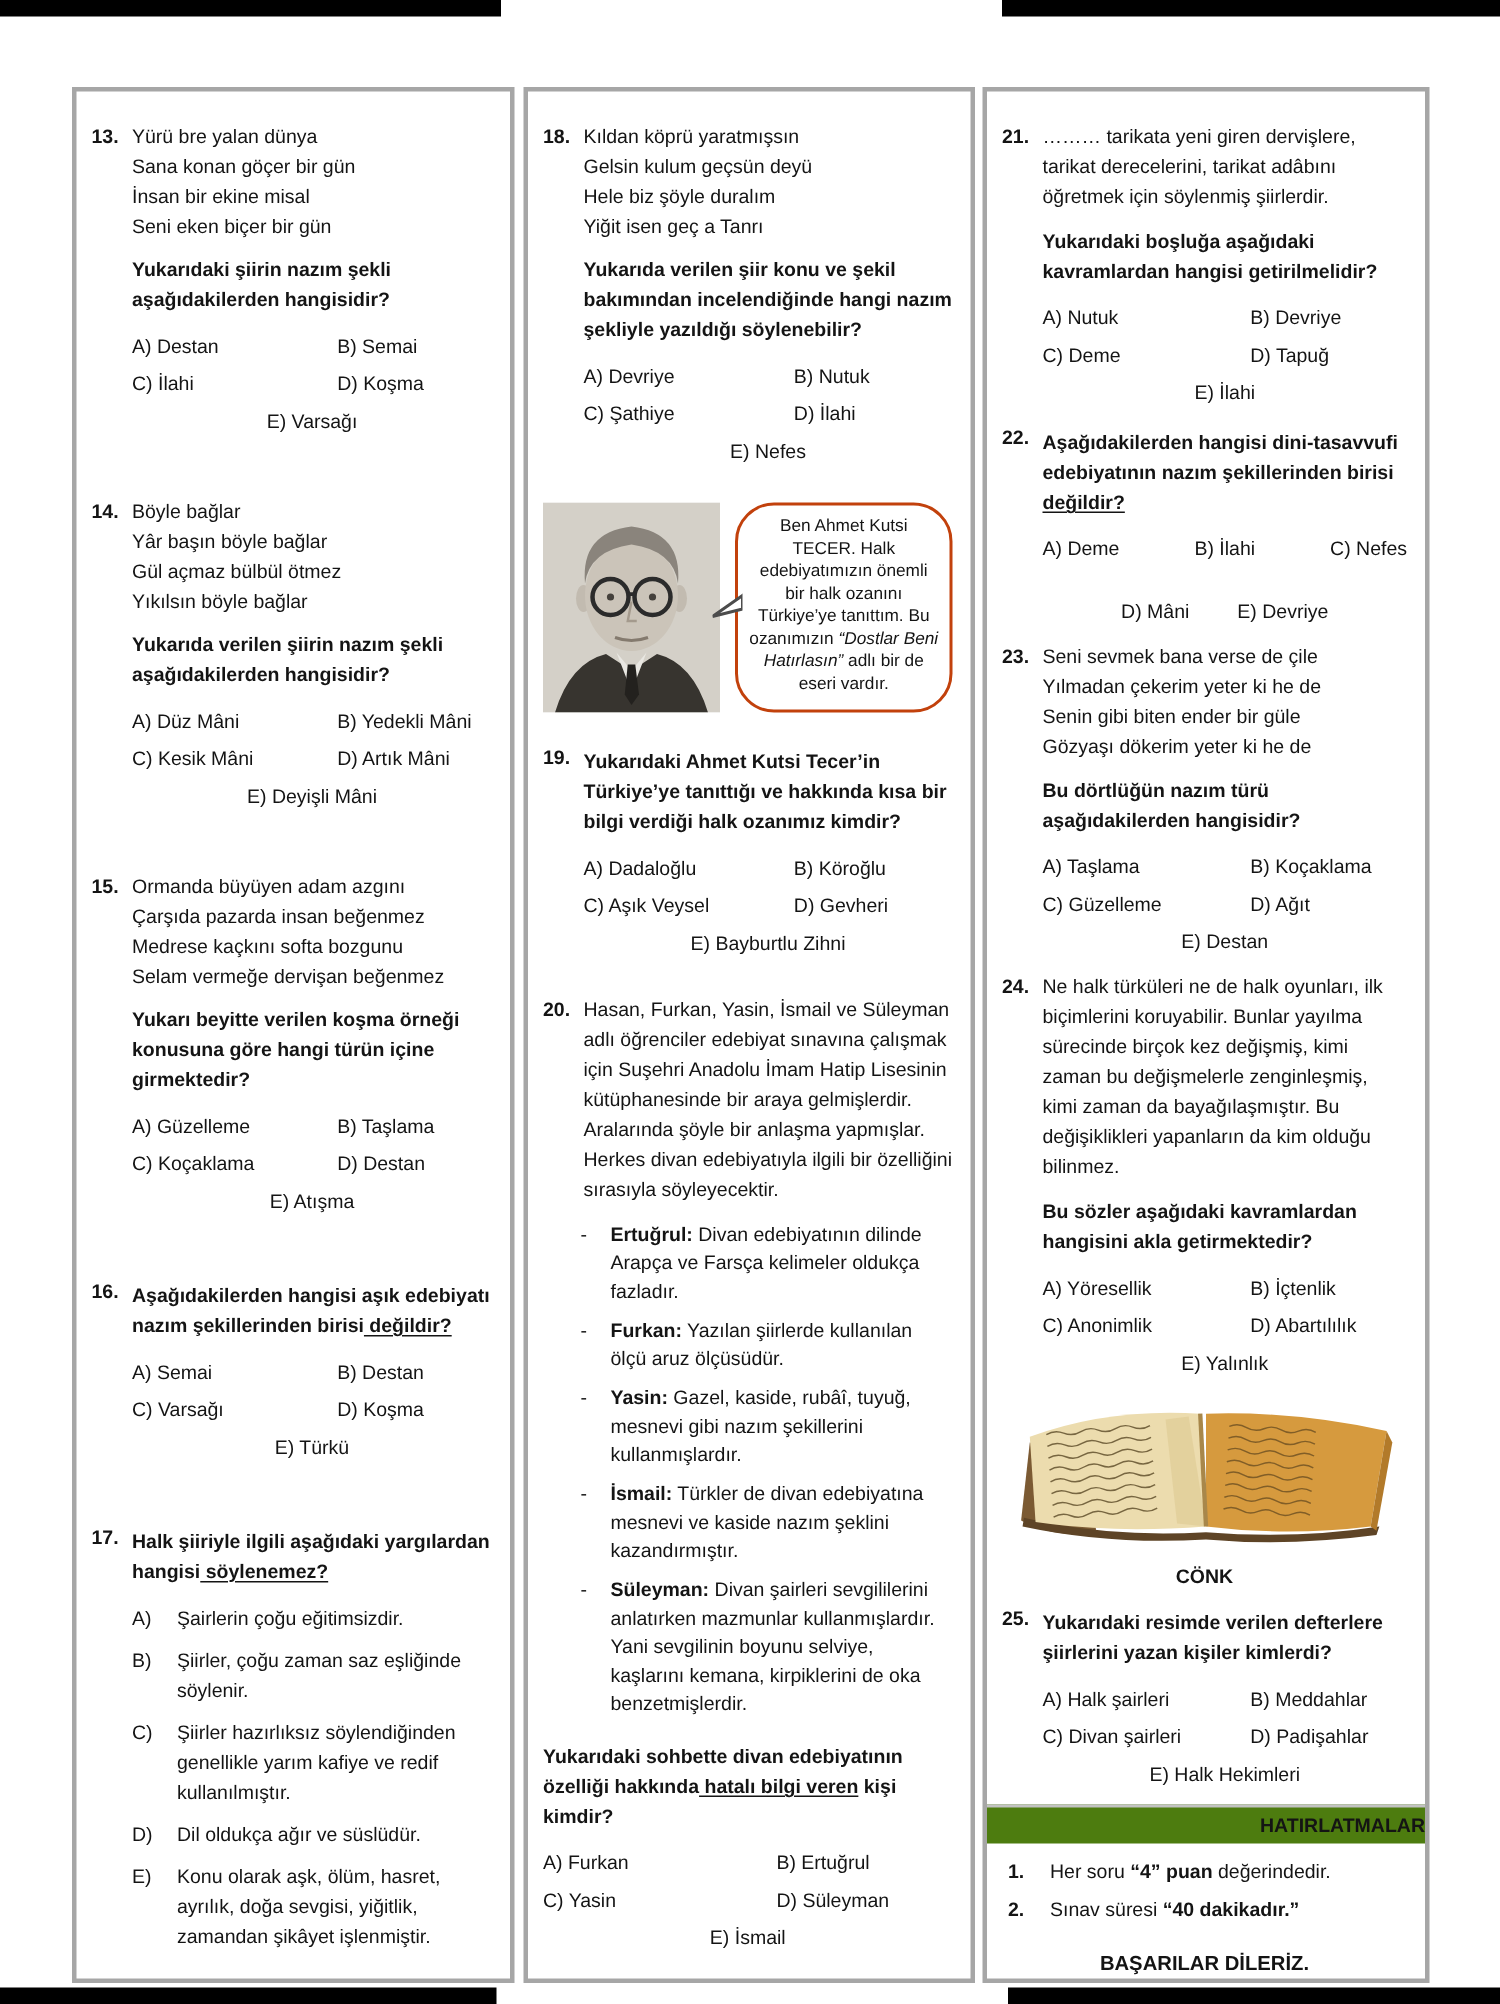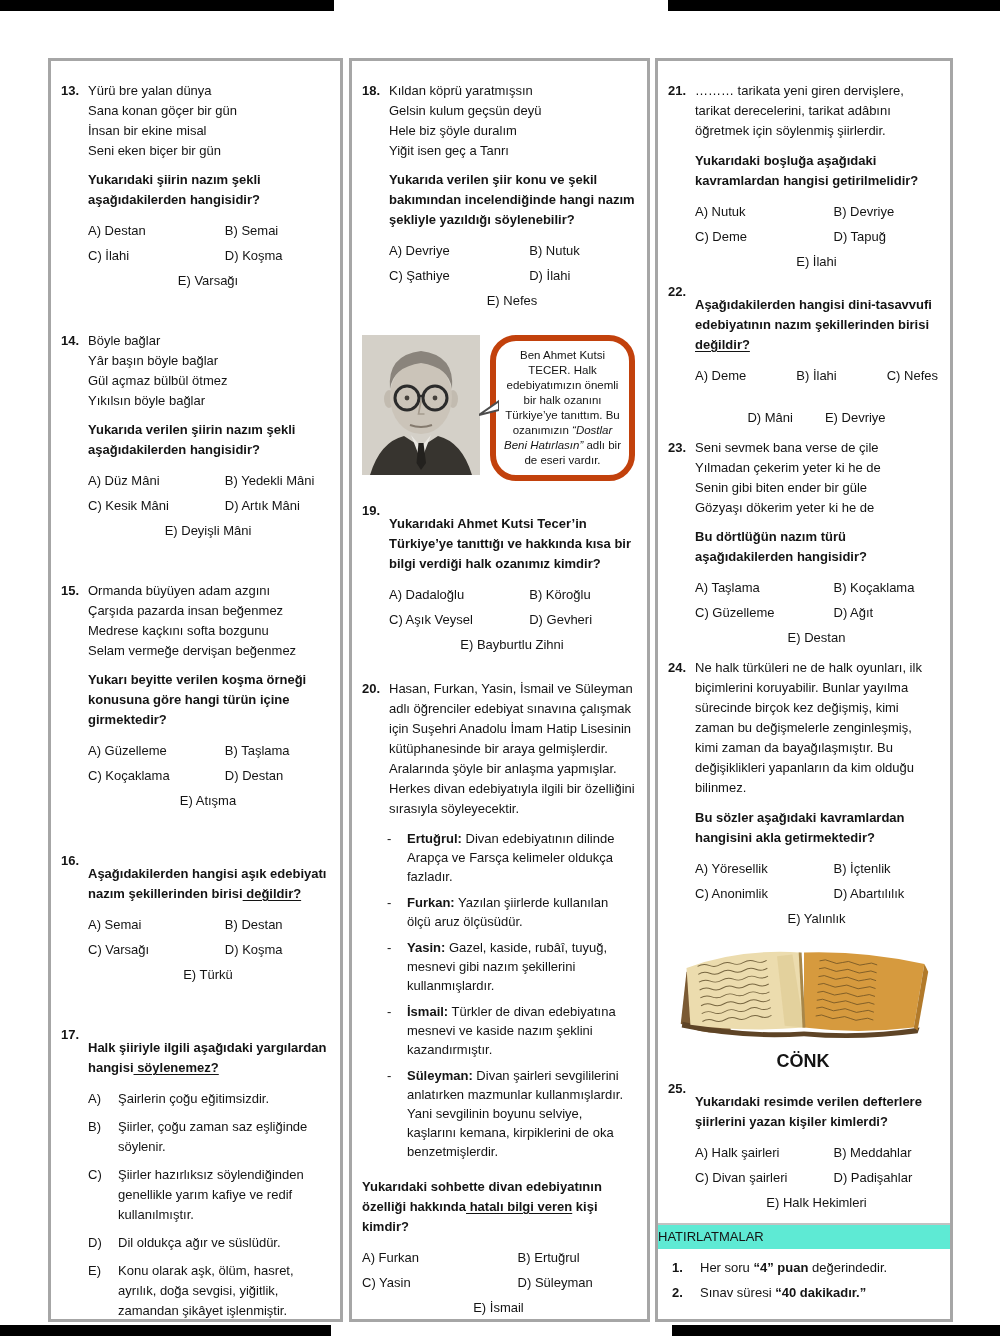--- a/index.html
+++ b/index.html
@@ -15,21 +15,21 @@
   .question{margin-bottom:40px;}
   #col1 .question{margin-bottom:24px;}
   #col2 .question{margin-bottom:10px;}
   .qrow{display:flex;}
   .qnum{flex:0 0 27px;width:27px;font-weight:700;}
   .qbody{flex:1;min-width:0;}
   .qtail{margin-top:2px;}
   .verse{margin-bottom:9px;}
   .intro{margin:0 0 10px 0;}
   .prompt{font-weight:700;margin:9px 0 11px 0;}
-  .qbody > .prompt:first-child{margin-top:13px;}
+  .qbody > .prompt:first-child{margin-top:3px;}
   .b{font-weight:700;}
   .u{text-decoration:underline;text-underline-offset:2px;}
   .i{font-style:italic;}
 
   .opts-two{display:grid;grid-template-columns:57% 43%;row-gap:5px;}
   .opt{display:block;}
   .opt-wide{grid-column:1 / -1;text-align:center;}
   .opts-three-a{display:flex;justify-content:space-between;margin-bottom:22px;align-items:center;}
   .opts-three-b{display:flex;justify-content:center;gap:32px;}
   .opts-list .loi{display:flex;margin-bottom:8px;}
@@ -37,29 +37,29 @@
   .opts-list .lv{flex:1;min-width:0;}
 
   .dashlist{margin:2px 0 6px 0;line-height:19px;}
   .ditem{display:flex;margin-bottom:7px;}
   .dash{flex:0 0 20px;width:20px;margin-left:-2px;}
   .dtext{flex:1;min-width:0;}
 
   .fig-portrait{display:flex;gap:10px;margin:2px 0 20px 0;align-items:stretch;}
   .photo{flex:0 0 118px;}
   .photo svg{display:block;}
-  .bubble{flex:1;position:relative;border:6px solid #c2410c;border-radius:26px;background:#fff;
+  .bubble{flex:1;position:relative;border:2px solid #c2410c;border-radius:26px;background:#fff;
           padding:7px 7px;font-size:11.5px;line-height:15px;text-align:center;}
   .bubble .tail{position:absolute;left:-17px;top:58px;}
 
   .fig-book{text-align:center;margin:4px 0 8px 0;}
-  .caption{font-weight:700;font-size:18px;margin-top:2px;}
+  .caption{font-weight:700;font-size:13px;margin-top:2px;}
 
   .rem{margin-top:6px;}
-  .rem-title{background:#5eead4;border-top:2px solid #c2c2c2;font-weight:400;text-align:left;
+  .rem-title{background:#4d7c0f;border-top:2px solid #c2c2c2;font-weight:700;text-align:right;
              padding:2px 0;margin:0 -12px 9px -10px;}
   .rem-item{display:flex;margin-bottom:5px;}
   .rem-num{flex:0 0 28px;width:28px;font-weight:700;padding-left:4px;}
   .rem-text{flex:1;min-width:0;}
   .rem-footer{text-align:center;font-weight:700;margin-top:14px;line-height:23px;font-size:13.5px;}
 </style>
 </head>
 <body>
 
 <div class="page">

